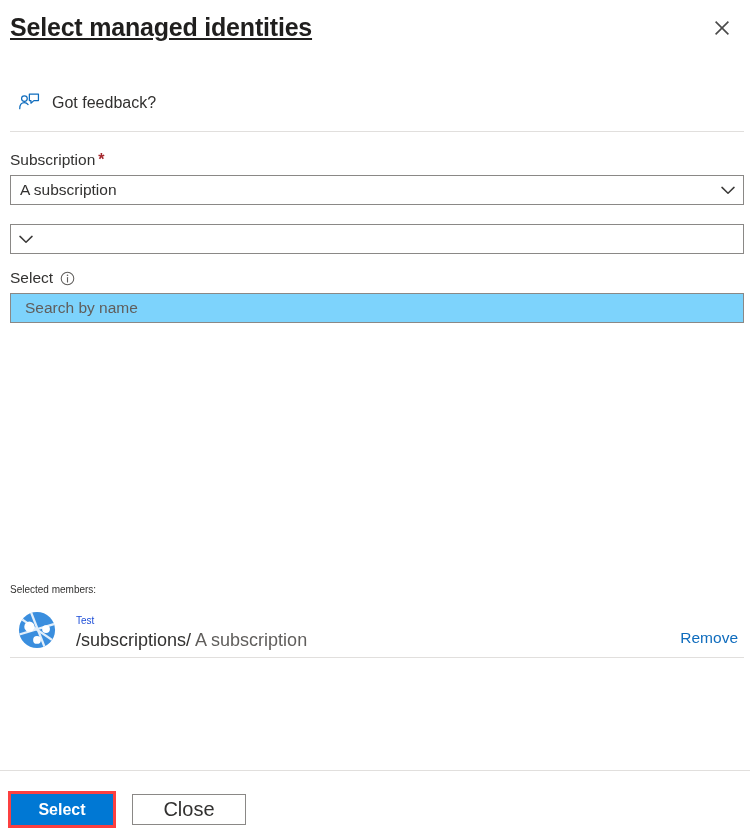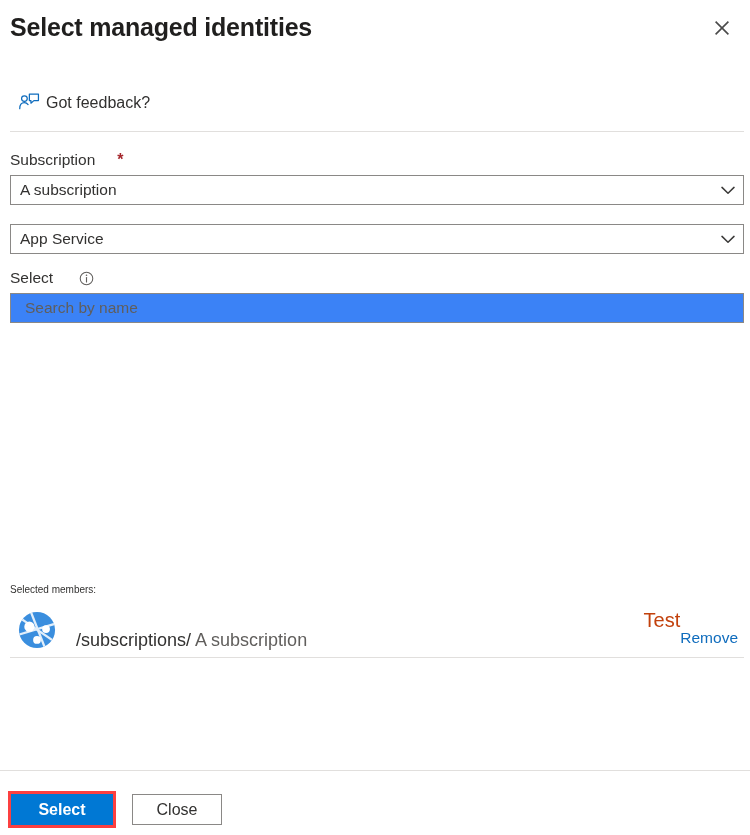--- a/index.html
+++ b/index.html
@@ -26,20 +26,21 @@
   .panel-title {
     position: absolute;
     left: 10px;
     top: 10px;
     font-size: 25px;
     font-weight: bold;
     letter-spacing: -0.2px;
     color: #201f1e;
     line-height: 34px;
     white-space: nowrap;
+    text-decoration: underline;
   }
   .close-x {
     position: absolute;
     right: 12px;
     top: 12px;
     width: 32px;
     height: 32px;
     display: flex;
     align-items: center;
     justify-content: center;
@@ -50,21 +51,21 @@
   }
   .close-x svg { display: block; }
 
   
   .feedback-row {
     position: absolute;
     left: 18px;
     top: 92px;
     display: flex;
     align-items: center;
-    gap: 6px;
+    gap: 12px;
     cursor: pointer;
   }
   .feedback-icon {
     width: 22px;
     height: 22px;
     display: block;
     flex: 0 0 auto;
   }
   .feedback-label {
     font-size: 16px;
@@ -91,21 +92,21 @@
     right: 0;
     top: 150px;
   }
   .field-label {
     font-size: 15.5px;
     color: #323130;
     line-height: 20px;
     margin: 0 10px 5px 10px;
     display: flex;
     align-items: center;
-    gap: 20px;
+    gap: 1px;
   }
   .req-star {
     color: #a4262c;
     font-size: 16px;
     font-weight: bold;
     line-height: 14px;
     margin-left: 2px;
   }
   .info-icon {
     width: 15px;
@@ -141,21 +142,21 @@
     display: flex;
     align-items: center;
     justify-content: center;
   }
 
   .search-box {
     position: relative;
     margin: 0 6px 0 10px;
     height: 30px;
     border: 1px solid #8a8886;
-    background: #3b82f6;
+    background: #7dd3fc;
     display: flex;
     align-items: center;
   }
   .search-input {
     border: 0;
     outline: 0;
     background: transparent;
     font-family: "Liberation Sans", sans-serif;
     font-size: 15.5px;
     color: #323130;
@@ -195,25 +196,24 @@
     flex: 0 0 auto;
     border-radius: 50%;
     display: block;
   }
   .member-text {
     margin-left: 20px;
     flex: 1 1 auto;
     min-width: 0;
   }
   .member-name {
-    font-size: 20px;
-    color: #c2410c;
+    font-size: 10px;
+    color: #1d4ed8;
     line-height: 19px;
     white-space: nowrap;
-    text-align: right;
   }
   .member-sub {
     font-size: 18px;
     line-height: 20px;
     white-space: nowrap;
     color: #323130;
   }
   .member-sub .muted { color: #605e5c; }
   .remove-link {
     font-size: 15.5px;
@@ -255,27 +255,27 @@
     color: #ffffff;
     border: none;
     font-family: "Liberation Sans", sans-serif;
     font-size: 16px;
     font-weight: bold;
     cursor: pointer;
     line-height: 31px;
     padding: 0;
   }
   .btn-secondary {
-    width: 90px;
+    width: 114px;
     height: 31px;
     background: #ffffff;
     color: #323130;
     border: 1px solid #8a8886;
     font-family: "Liberation Sans", sans-serif;
-    font-size: 16px;
+    font-size: 20px;
     cursor: pointer;
     line-height: 29px;
     padding: 0;
   }
 </style>
 </head>
 <body>
 
 <div class="panel-header">
   <div class="panel-title">Select managed identities</div>
@@ -308,21 +308,20 @@
     <span class="chevron">
       <svg width="14" height="9" viewBox="0 0 14 9">
         <path d="M1 1.4 L7 7.2 L13 1.4" stroke="#3b3a39" stroke-width="1.5" fill="none" stroke-linecap="round" stroke-linejoin="round"></path>
       </svg>
     </span>
   </div>
 
   <div class="spacer-1"></div>
 
   <div class="select-box">
-    <span class="select-value">App Service</span>
     <span class="chevron">
       <svg width="14" height="9" viewBox="0 0 14 9">
         <path d="M1 1.4 L7 7.2 L13 1.4" stroke="#3b3a39" stroke-width="1.5" fill="none" stroke-linecap="round" stroke-linejoin="round"></path>
       </svg>
     </span>
   </div>
 
   <div class="spacer-2"></div>
 
   <div class="field-label">

